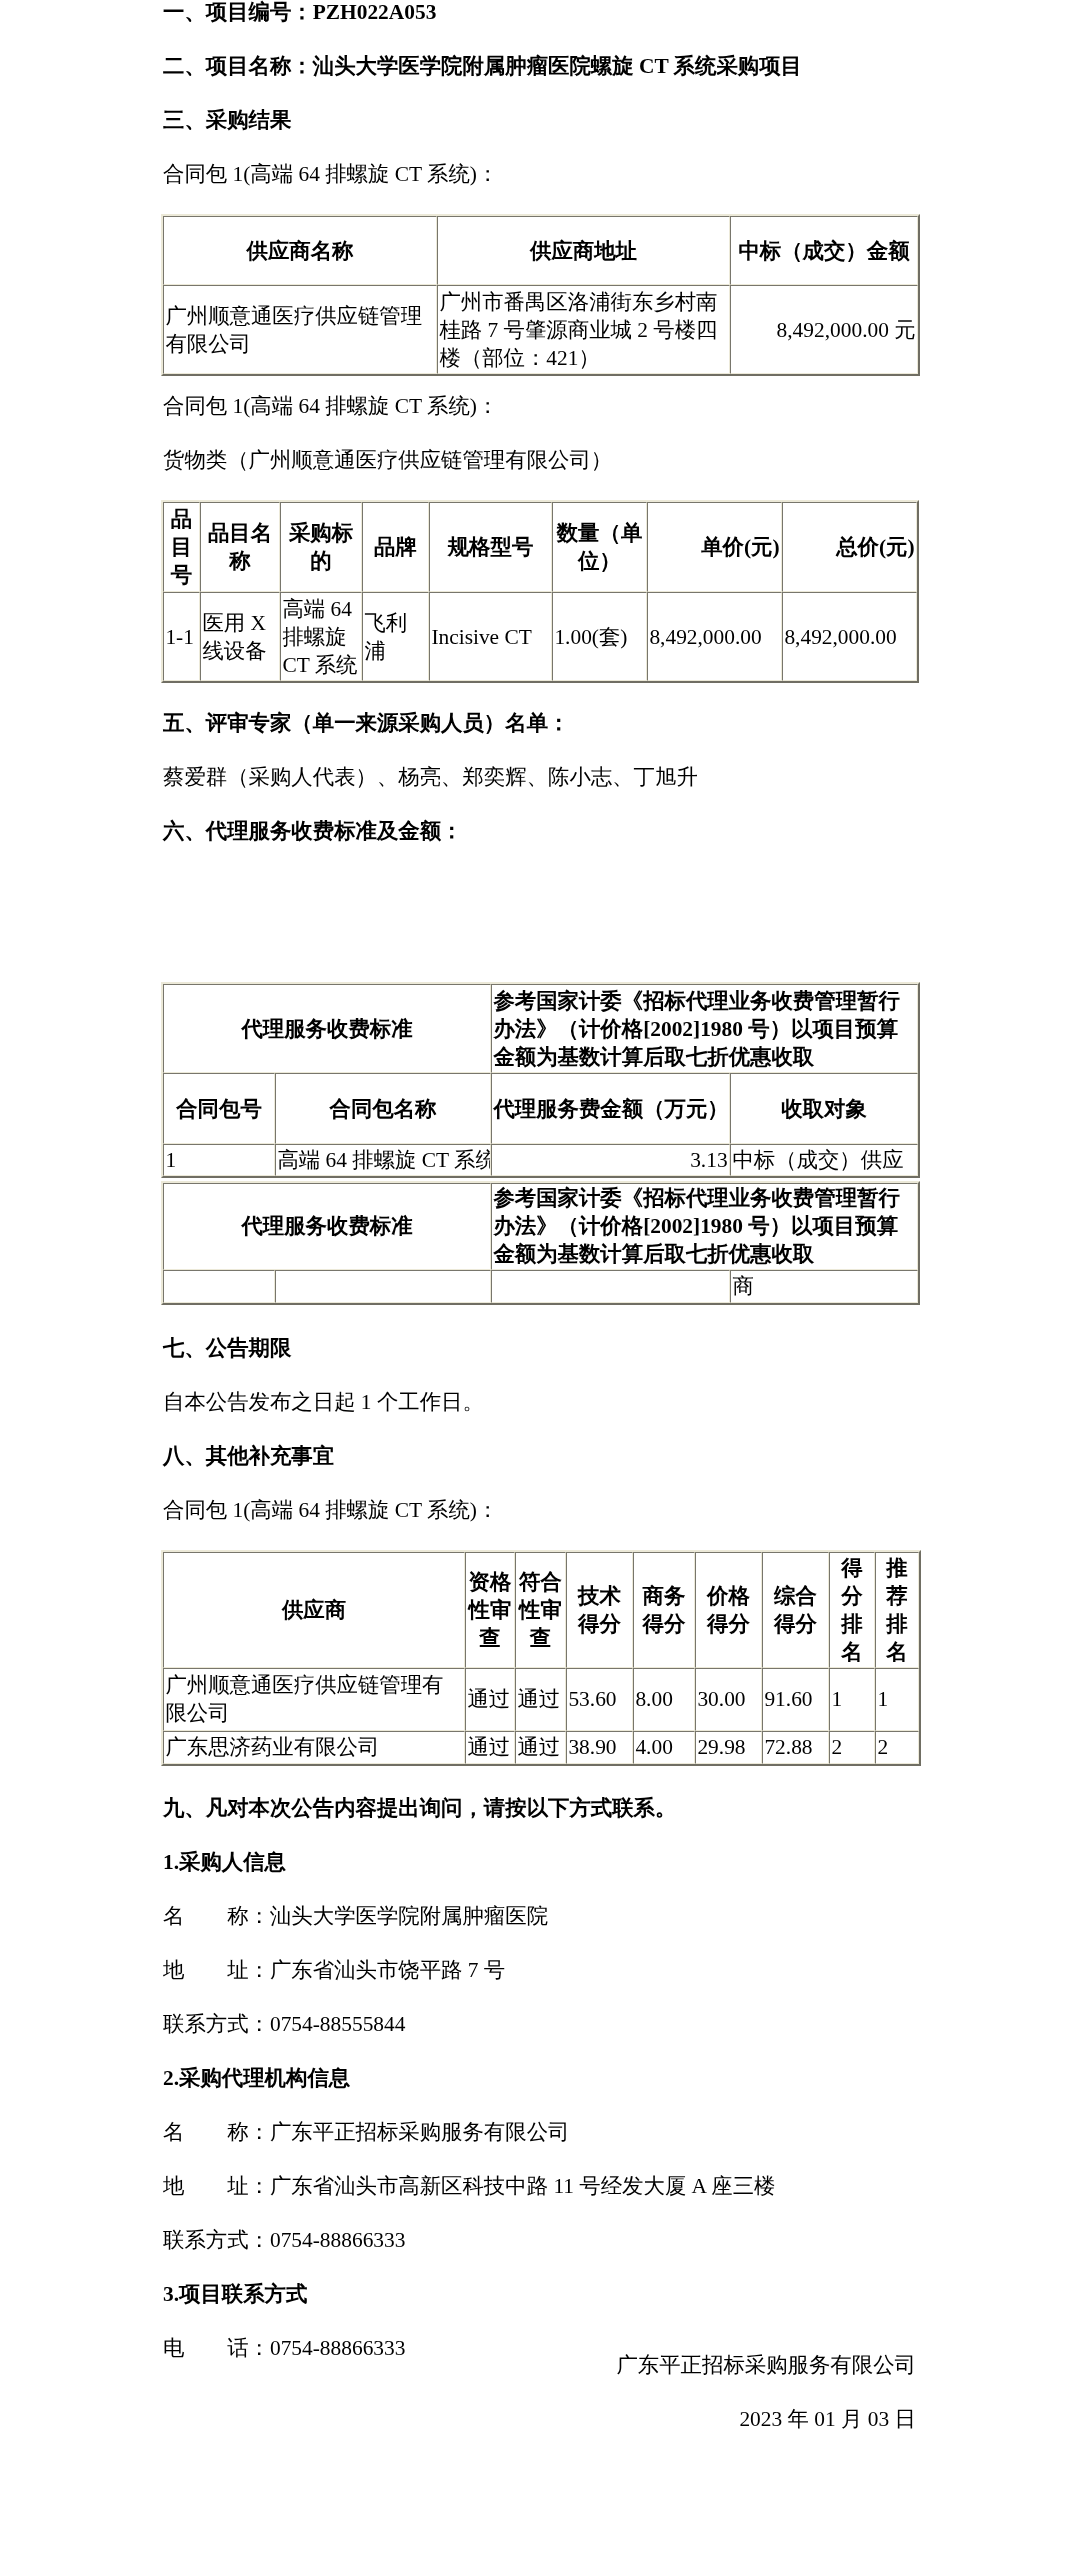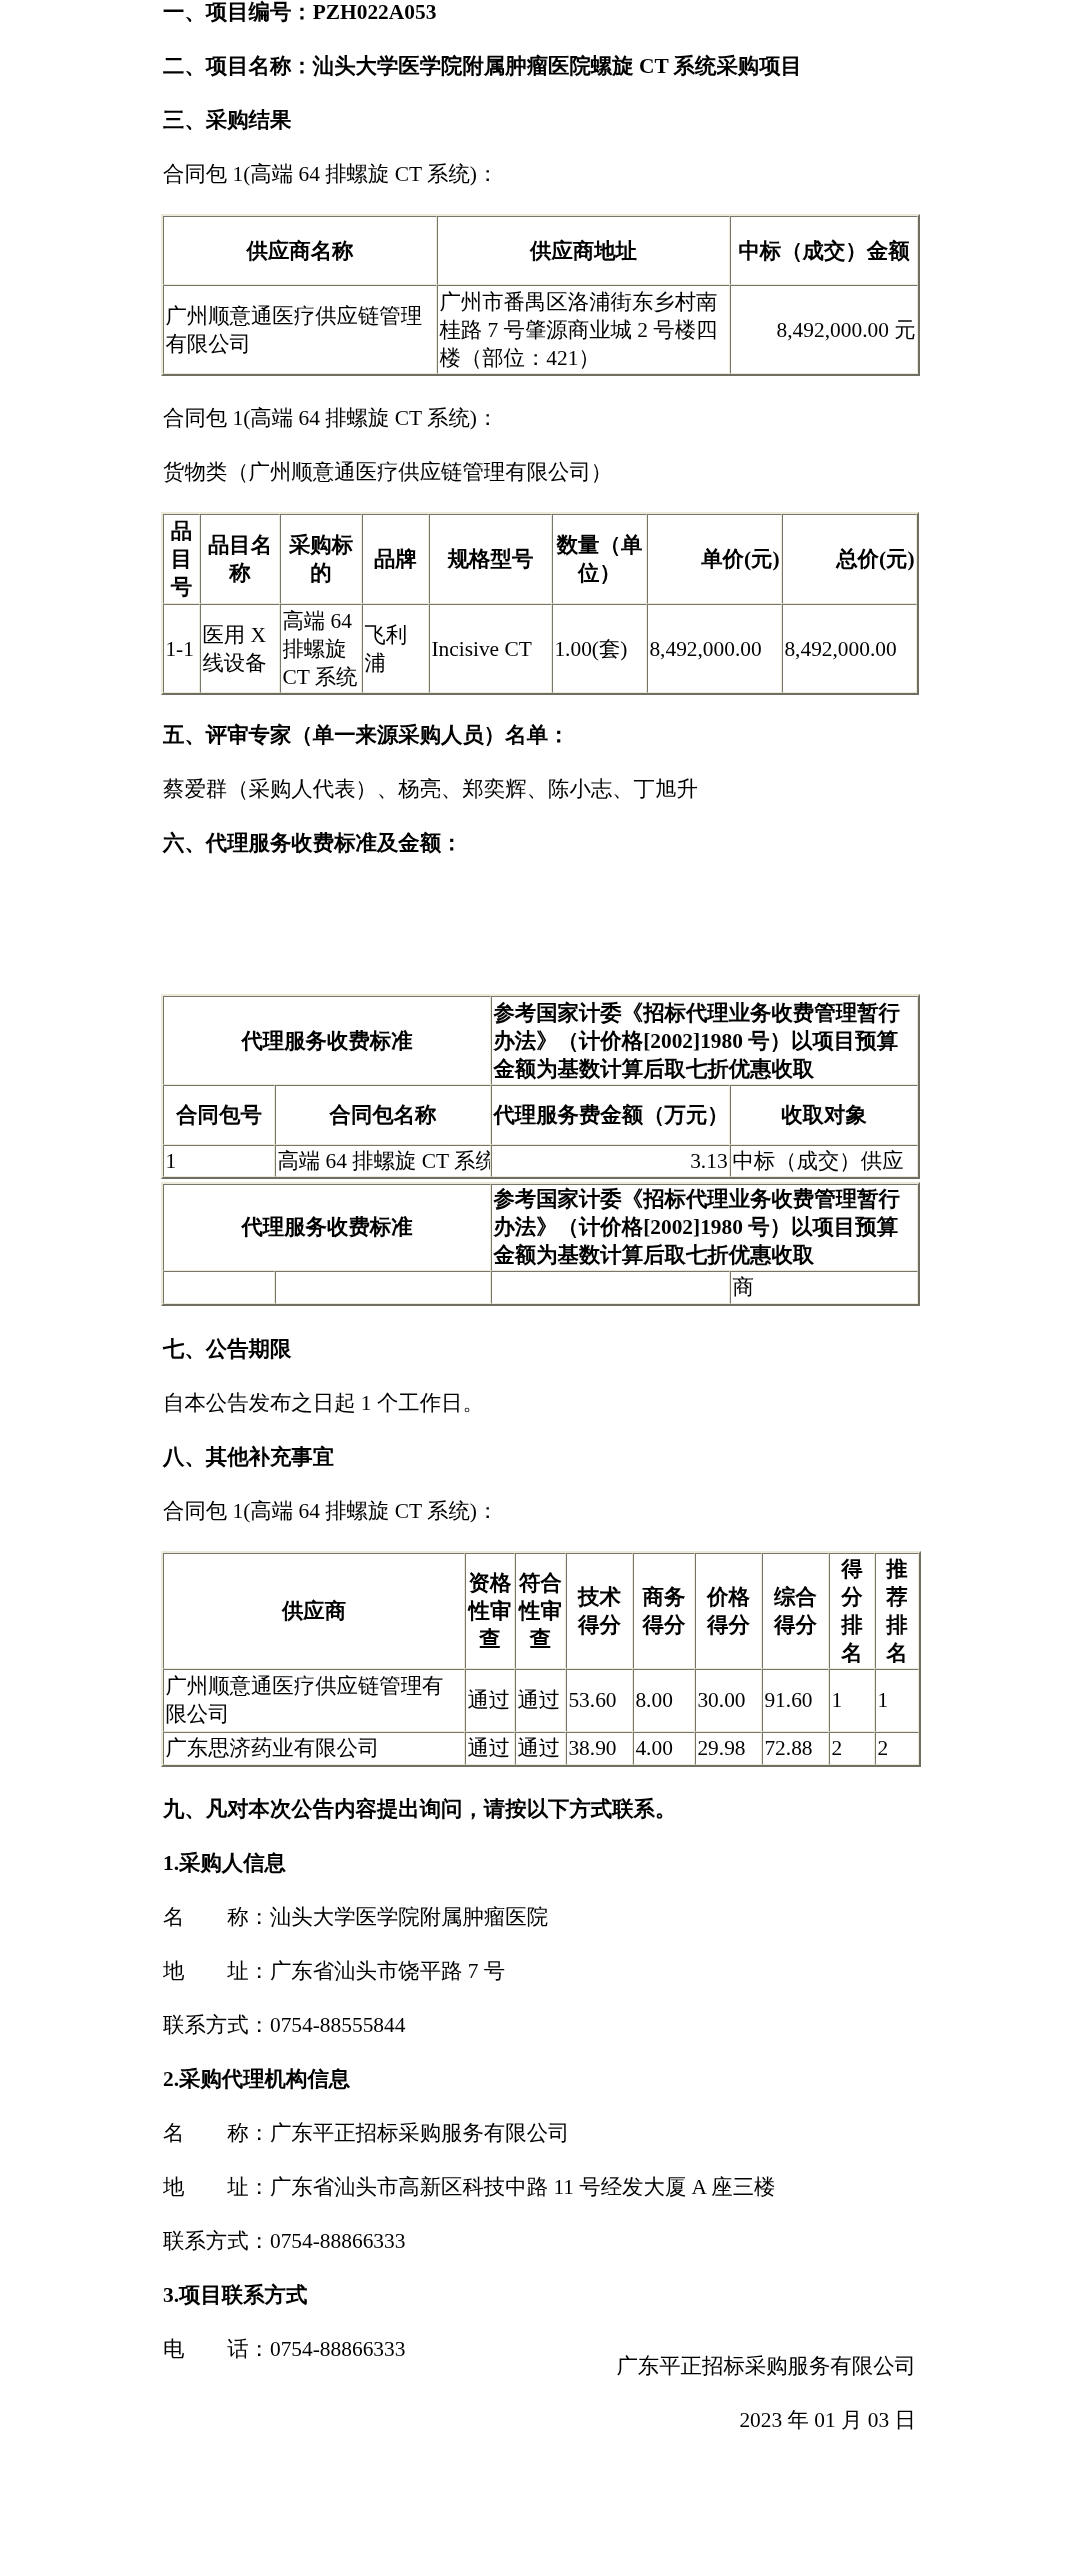--- a/index.html
+++ b/index.html
@@ -37,21 +37,21 @@
 <body>
 
 <div class="page">
 
   <p class="b first">一、项目编号：PZH022A053</p>
   <p class="b">二、项目名称：汕头大学医学院附属肿瘤医院螺旋 CT 系统采购项目</p>
 
   <p class="b">三、采购结果</p>
   <p>合同包 1(高端 64 排螺旋 CT 系统)：</p>
 
-  <table class="doc" style="margin-bottom:28px">
+  <table class="doc" style="margin-bottom:16px">
     <colgroup>
         <col style="width:274px">
         <col style="width:293px">
         <col style="width:188px">
       </colgroup>
     <tbody>
         <tr style="height:69px">
       <td class="c hd nw">供应商名称</td>
       <td class="c hd nw">供应商地址</td>
       <td class="c hd nw">中标（成交）金额</td>
@@ -113,21 +113,21 @@
         <col style="width:112px">
         <col style="width:216px">
         <col style="width:239px">
         <col style="width:188px">
       </colgroup>
     <tbody>
         <tr style="height:89px">
       <td colspan="2" class="c hd nw">代理服务收费标准</td>
       <td colspan="2" class="l hd">参考国家计委《招标代理业务收费管理暂行办法》（计价格[2002]1980 号）以项目预算金额为基数计算后取七折优惠收取</td>
     </tr>
-    <tr style="height:60px">
+    <tr style="height:71px">
       <td class="c hd nw">合同包号</td>
       <td class="c hd nw">合同包名称</td>
       <td class="l hd nw">代理服务费金额（万元）</td>
       <td class="c hd nw">收取对象</td>
     </tr>
     <tr style="height:32px">
       <td class="l nw">1</td>
       <td class="l nw">高端 64 排螺旋 CT 系统</td>
       <td class="r nw">3.13</td>
       <td class="l nw">中标（成交）供应</td>

